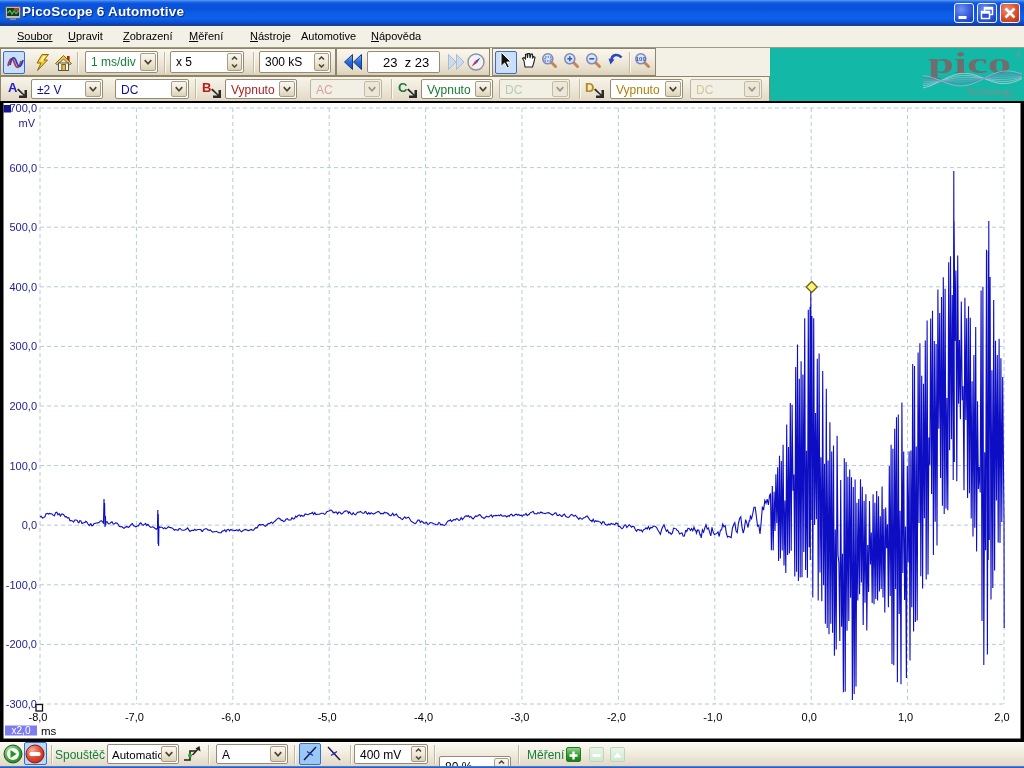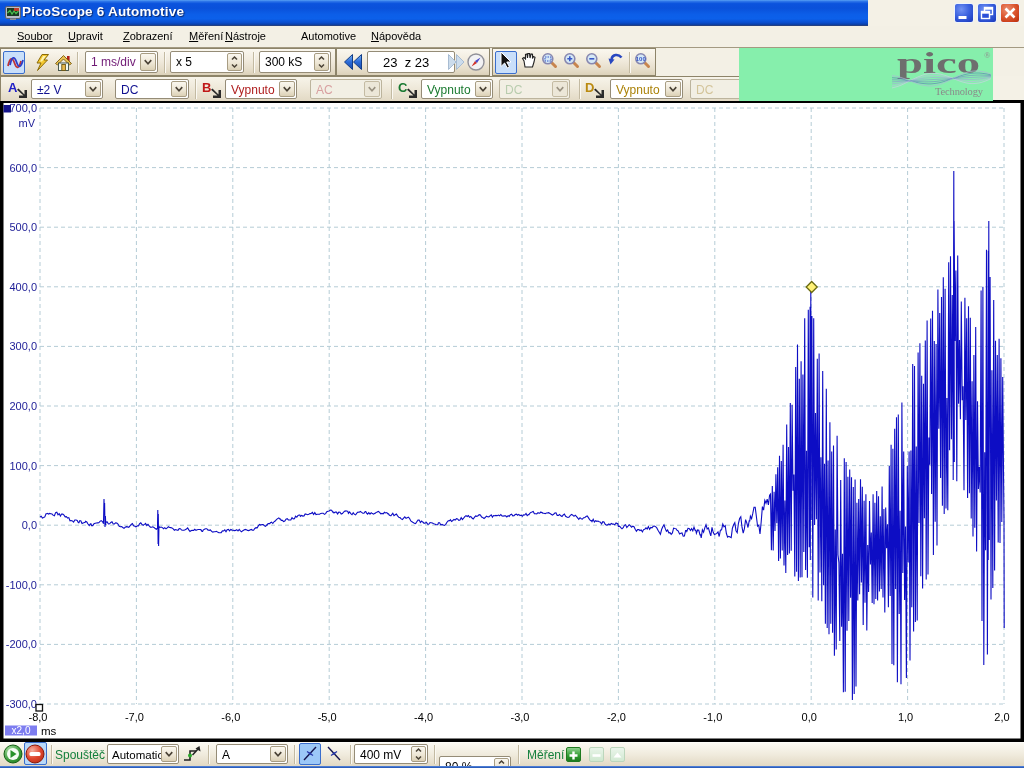--- a/index.html
+++ b/index.html
@@ -1,19 +1,19 @@
 <!DOCTYPE html>
 <html><head><meta charset="utf-8"><title>PicoScope</title><style>
 *{margin:0;padding:0;box-sizing:border-box;}
 html,body{width:1024px;height:768px;overflow:hidden;}
 body{font-family:"Liberation Sans",sans-serif;}
 #win{position:absolute;left:0;top:0;width:1024px;height:768px;background:#f4f1e6;}
 .abs{position:absolute;}
 
-#title{left:0;top:0;width:868px;height:26px;
+#title{left:0;top:0;width:1024px;height:26px;
 background:linear-gradient(180deg,#58a0f4 0%,#2a72e8 6%,#0b53dd 14%,#0a51da 32%,#0c5ee8 55%,#0c60ea 72%,#0a4fd0 86%,#0a41ab 94%,#31416f 100%);padding-left:38px;}
 #title .txt{position:absolute;left:22px;top:4px;color:#fff;font-weight:bold;font-size:13.5px;letter-spacing:.2px;
 text-shadow:1px 1px 1px rgba(10,30,90,.9);}
 .wbtn{position:absolute;top:3px;width:20px;height:20px;border:1px solid #eef4fd;border-radius:3px;}
 .wbtn.b{background:radial-gradient(circle at 35% 30%,#7292f2 0%,#3c63e0 45%,#2446c8 80%,#1c3ab8 100%);}
 .wbtn.r{background:radial-gradient(circle at 35% 30%,#eb9075 0%,#dd5a34 45%,#c83c18 80%,#b83210 100%);}
 
 #menu{left:0;top:26px;width:1024px;height:22px;background:#f3f0e5;border-bottom:1px solid #a39a82;}
 #menu span{position:absolute;top:4px;font-size:11px;color:#000;}
 
@@ -27,21 +27,21 @@
 .combo .tx{position:absolute;left:5px;top:3px;white-space:nowrap;}
 .cbtn{position:absolute;right:1px;top:1px;width:16px;border:1px solid #a89d83;border-radius:2px;
 background:linear-gradient(180deg,#faf7ef 0%,#eee7d6 55%,#dcd1b6 100%);}
 .combo.dis{background:#f2efe4;border-color:#bcb49d;}
 .combo.dis .cbtn{border-color:#c4bba3;background:#ece7d8;}
 .spinner{position:absolute;right:1px;top:1px;width:15px;border:1px solid #a89d83;border-radius:2px;
 background:linear-gradient(180deg,#faf7ef 0%,#eee7d6 55%,#dcd1b6 100%);}
 
 #chrow{left:0;top:76px;width:770px;height:25px;border:1px solid #8d8469;border-bottom:0;
 background:linear-gradient(180deg,#f7f4ea 0%,#efe9da 45%,#e2d9c4 100%);}
-#logoarea{left:739px;top:48px;width:254px;height:53px;background:#86efac;}
+#logoarea{left:770px;top:48px;width:254px;height:53px;background:#14b8a6;}
 .chlab{position:absolute;top:3px;font-size:13px;font-weight:bold;}
 
 #chart{left:0;top:101px;}
 
 #bot{left:0;top:742px;width:1024px;height:24px;border-top:1px solid #fdfcf8;
 background:linear-gradient(180deg,#fbf9f2 0%,#f0ebdd 50%,#e2d9c4 100%);}
 #bluestrip{left:0;top:766px;width:1024px;height:2px;background:linear-gradient(180deg,#5b8ade,#1e50b0);}
 .botlab{position:absolute;font-size:12px;color:#15803d;}
 </style></head><body>
 <div id="win">
@@ -66,21 +66,21 @@
         </svg></div>
       <div class="wbtn r" style="left:1000px;"><svg width="18" height="18" viewBox="0 0 18 18">
           <path d="M4.5,4.5 L13.5,13.5 M13.5,4.5 L4.5,13.5" stroke="#fff" stroke-width="2.6"></path>
         </svg></div>
     </div>
     <div id="menu" class="abs">
       <span style="left:17px;text-decoration:underline;"><u>S</u>oubor</span>
       <span style="left:68px;"><u>U</u>pravit</span>
       <span style="left:123px;"><u>Z</u>obrazení</span>
       <span style="left:189px;"><u>M</u>ěření</span>
-      <span style="left:225px;"><u>N</u>ástroje</span>
+      <span style="left:250px;"><u>N</u>ástroje</span>
       <span style="left:301px;">Automotive</span>
       <span style="left:371px;"><u>N</u>ápověda</span>
     </div>
     <div id="row1" class="abs">
       <div class="panel" style="left:0px;width:336px;">
         <div class="tbtn sel" style="left:2px;"></div>
         <svg class="abs" style="left:5px;top:4px;" width="20" height="20" viewBox="0 0 20 20">
           <path d="M2,13 C4,4 6.5,4 8.5,10 C10.5,16 13,16 15,8" fill="none" stroke="#c03434" stroke-width="1.8"></path>
           <path d="M4,12 C6,3 8.5,3 10.5,9 C12.5,15 15,15 17,7" fill="none" stroke="#2c3cc8" stroke-width="1.8"></path>
         </svg>
@@ -89,21 +89,21 @@
           <polygon points="9,2 12,2 8,7.5 6,7.5" fill="#fdf3b0"></polygon>
         </svg>
         <svg class="abs" style="left:54px;top:6px;" width="17" height="16" viewBox="0 0 17 16">
           <rect x="12" y="1" width="2.6" height="5" fill="#b02018"></rect>
           <polygon points="8.5,0.5 16.5,8.5 14.5,10 8.5,4 2.5,10 0.5,8.5" fill="#e8c050" stroke="#7a5c10" stroke-width="0.9"></polygon>
           <rect x="3.5" y="8" width="10" height="7.5" fill="#f2f8f0" stroke="#3a4a42" stroke-width="0.9"></rect>
           <rect x="6.8" y="9.5" width="3.6" height="6" fill="#e8b84c" stroke="#6a5414" stroke-width="0.9"></rect>
         </svg>
         <div class="vsep" style="left:76px;top:3px;height:21px;"></div>
         <div class="combo" style="left:84px;top:2px;width:73px;height:22px;">
-          <div class="tx" style="color:#701a75;left:5px;">1 ms/div</div>
+          <div class="tx" style="color:#15803d;left:5px;">1 ms/div</div>
           <div class="cbtn" style="height:18px;"><svg width="14" height="16" viewBox="0 0 15 16">
               <polyline points="4,6 7.5,10 11,6" fill="none" stroke="#4a4236" stroke-width="1.7"></polyline>
             </svg></div>
         </div>
         <div class="vsep" style="left:163px;top:3px;height:21px;"></div>
         <div class="combo" style="left:169px;top:2px;width:74px;height:22px;">
           <div class="tx">x 5</div>
           <div class="spinner" style="height:18px;"><svg width="13" height="16" viewBox="0 0 13 16">
               <polyline points="4,5.5 6.5,3 9,5.5" fill="none" stroke="#4a4236" stroke-width="1.5"></polyline>
               <polyline points="4,10.5 6.5,13 9,10.5" fill="none" stroke="#4a4236" stroke-width="1.5"></polyline>
@@ -123,21 +123,21 @@
           <defs>
             <linearGradient id="gb" x1="0" y1="0" x2="0" y2="1">
               <stop offset="0" stop-color="#7cb6f2"></stop>
               <stop offset="0.5" stop-color="#2a6ad8"></stop>
               <stop offset="1" stop-color="#1c4aa8"></stop>
             </linearGradient>
           </defs>
           <polygon points="9.5,1.5 9.5,16.5 1.5,9" fill="url(#gb)" stroke="#123c86"></polygon>
           <polygon points="18.5,1.5 18.5,16.5 10.5,9" fill="url(#gb)" stroke="#123c86"></polygon>
         </svg>
-        <div class="combo" style="left:30px;top:2px;width:88px;height:22px;font-size:13px;text-decoration:underline;">
+        <div class="combo" style="left:30px;top:2px;width:73px;height:22px;font-size:13px;text-decoration:underline;">
           <div class="tx" style="left:15px;top:2.5px;">23&nbsp; z 23</div>
         </div>
         <svg class="abs" style="left:110px;top:4px;" width="18" height="18" viewBox="0 0 18 18">
           <polygon points="1.5,1.5 1.5,16.5 9,9" fill="#ccdcec" stroke="#a8bcd2"></polygon>
           <polygon points="9.5,1.5 9.5,16.5 17,9" fill="#ccdcec" stroke="#a8bcd2"></polygon>
         </svg>
         <svg class="abs" style="left:130px;top:4px;" width="18" height="18" viewBox="0 0 18 18">
           <circle cx="9" cy="9" r="8" fill="#f2f2f4" stroke="#909098" stroke-width="1.4"></circle>
           <polygon points="4.5,13.5 8,8 10,10" fill="#d03028"></polygon>
           <polygon points="13.5,4.5 10,10 8,8" fill="#4848c8"></polygon>

